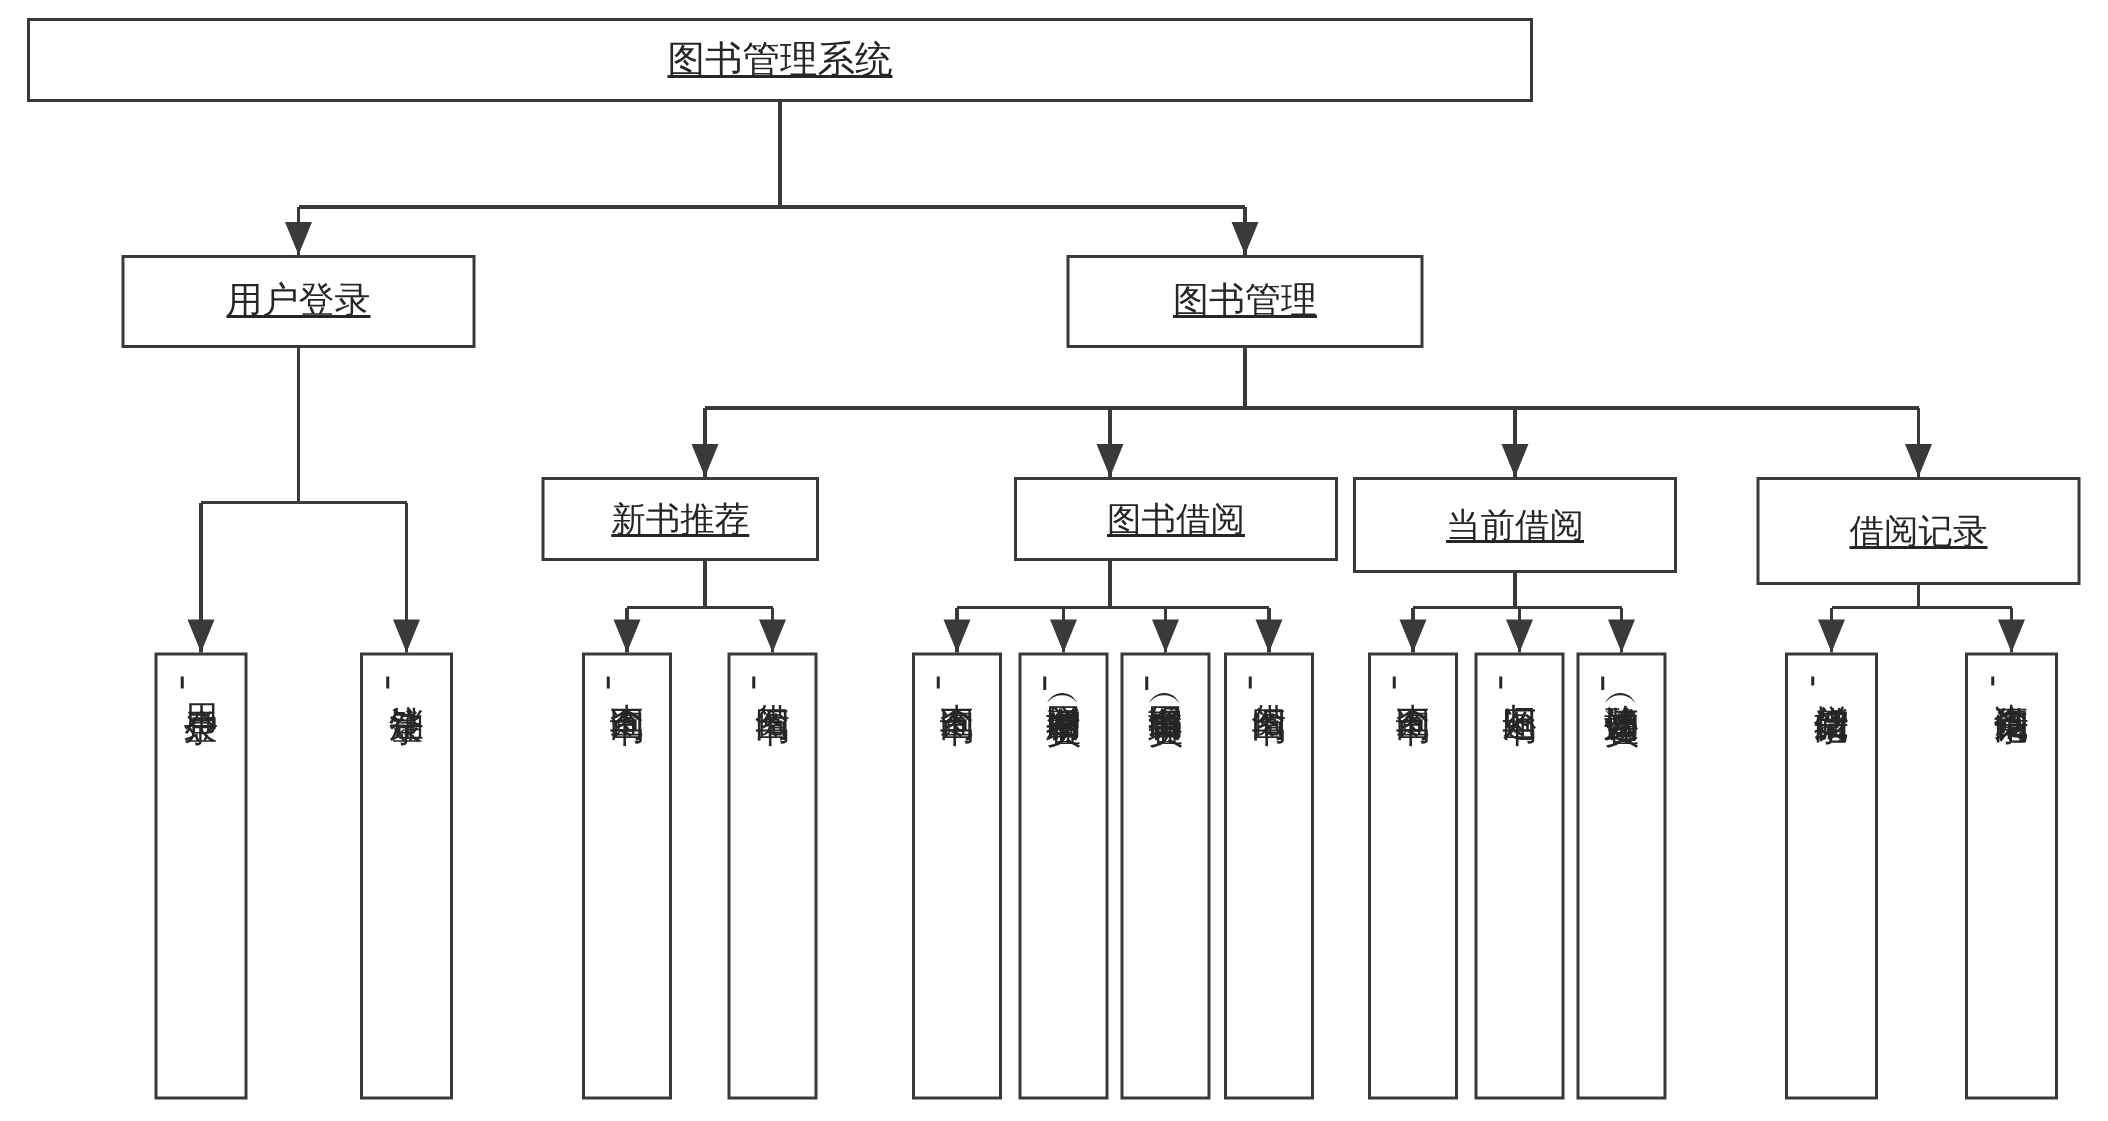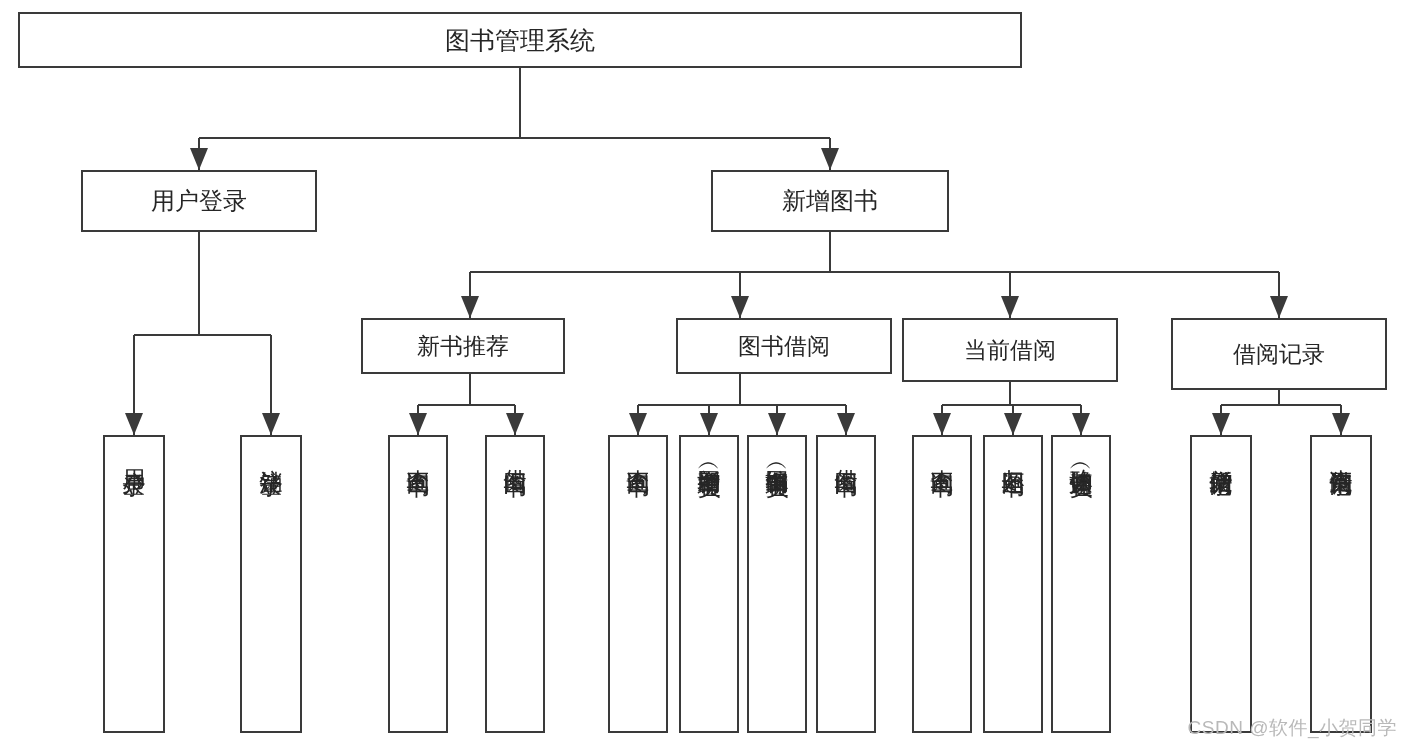--- a/index.html
+++ b/index.html
@@ -33,20 +33,21 @@
     display: flex;
     align-items: center;
     justify-content: center;
     color: #262626;
   }
   .node .label {
     display: block;
     text-align: center;
     line-height: 1.22;
     white-space: nowrap;
+    text-decoration: underline;
   }
   
   .node.horiz .label {
     writing-mode: horizontal-tb;
   }
   .node.root .label { font-size: 25px; }
   .node.lvl1 .label { font-size: 24px; }
   .node.lvl2 .label { font-size: 23px; }
   
   .node.vert {
@@ -133,23 +134,23 @@
       <path d="M 1332 413 L 1350 413 L 1341 435 Z" fill="#3a3a3a"></path>
     </svg>
   <div id="node-layer">
       <div class="node horiz root tall" style="left: 18px; top: 12px; width: 1004px; height: 56px;">
         <span class="label">图书管理系统</span>
       </div>
       <div class="node horiz lvl1" style="left: 81px; top: 170px; width: 236px; height: 62px;">
         <span class="label">用户登录</span>
       </div>
       <div class="node horiz lvl1" style="left: 711px; top: 170px; width: 238px; height: 62px;">
-        <span class="label">新增图书</span>
-      </div>
-      <div class="node horiz lvl2" style="left: 361px; top: 318px; width: 204px; height: 56px;">
+        <span class="label">图书管理</span>
+      </div>
+      <div class="node horiz lvl2" style="left: 361px; top: 318px; width: 185px; height: 56px;">
         <span class="label">新书推荐</span>
       </div>
       <div class="node horiz lvl2" style="left: 632px; top: 318px; width: 216px; height: 56px; margin-left: 44px;">
         <span class="label">图书借阅</span>
       </div>
       <div class="node horiz lvl2" style="left: 902px; top: 318px; width: 216px; height: 64px;">
         <span class="label">当前借阅</span>
       </div>
       <div class="node horiz lvl2" style="left: 1171px; top: 318px; width: 216px; height: 72px;">
         <span class="label">借阅记录</span>
@@ -187,14 +188,13 @@
       <div class="node vert leaf tall" style="left: 1051px; top: 435px; width: 60px; height: 298px;">
         <span class="label">确认归还（管理员）</span>
       </div>
       <div class="node vert leaf tall" style="left: 1190px; top: 435px; width: 62px; height: 298px;">
         <span class="label">新增借阅记录</span>
       </div>
       <div class="node vert leaf tall" style="left: 1310px; top: 435px; width: 62px; height: 298px;">
         <span class="label">查询借阅记录</span>
       </div>
     </div>
-  <div id="watermark">CSDN @软件_小贺同学</div>
 </div>
 
 </body></html>

